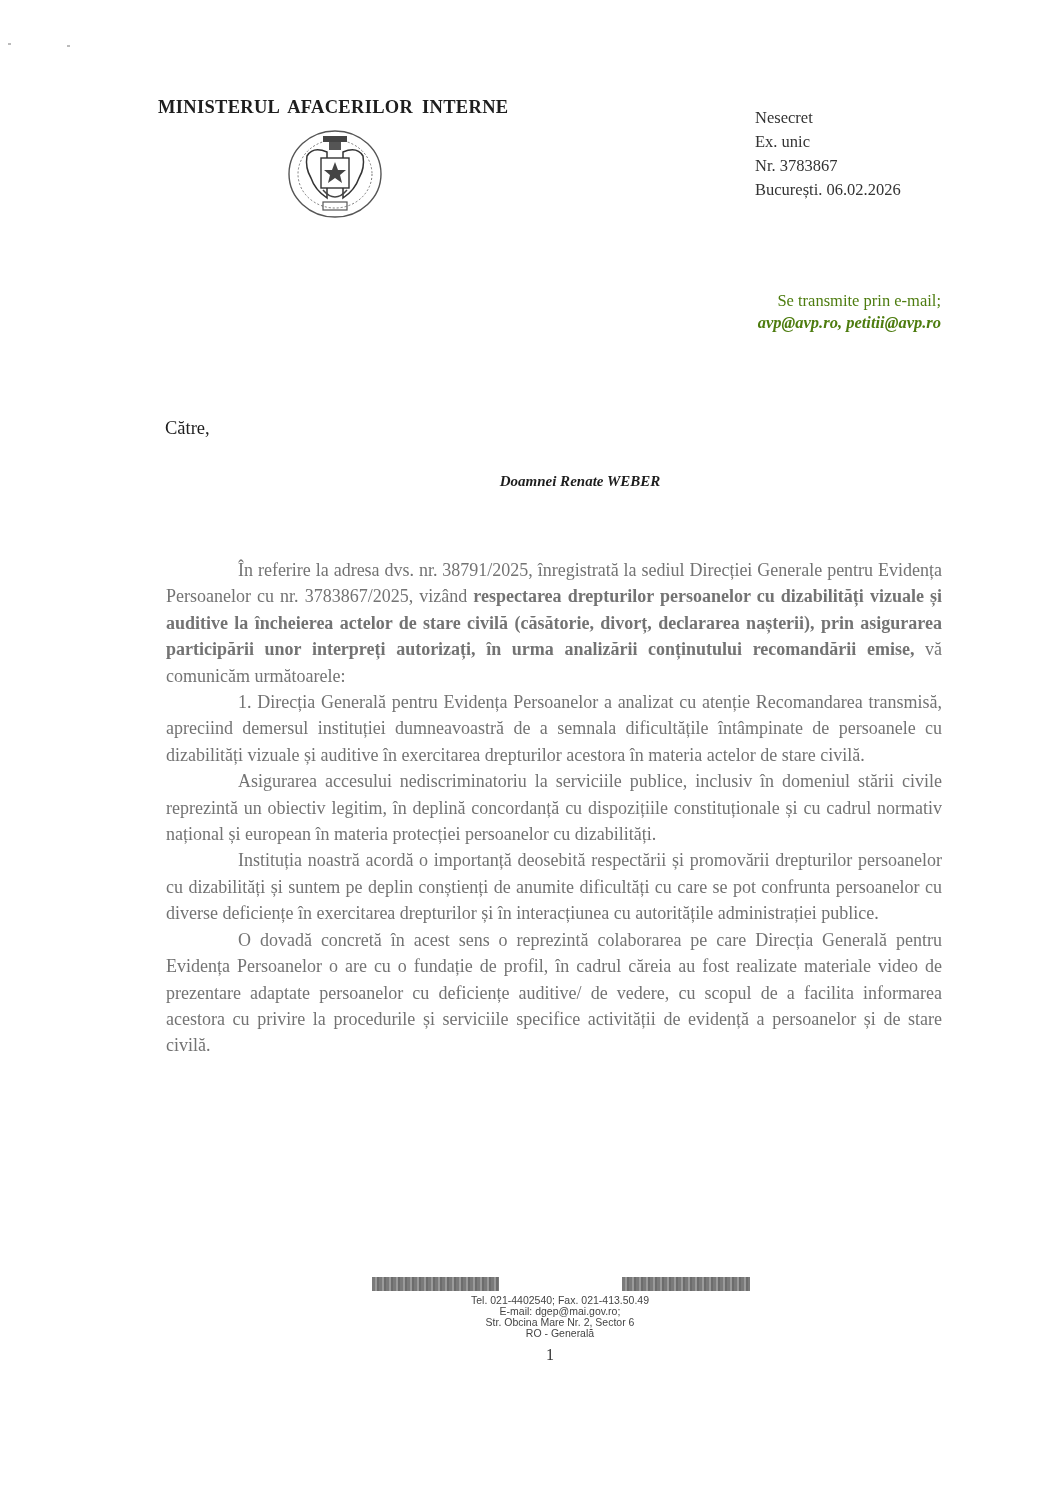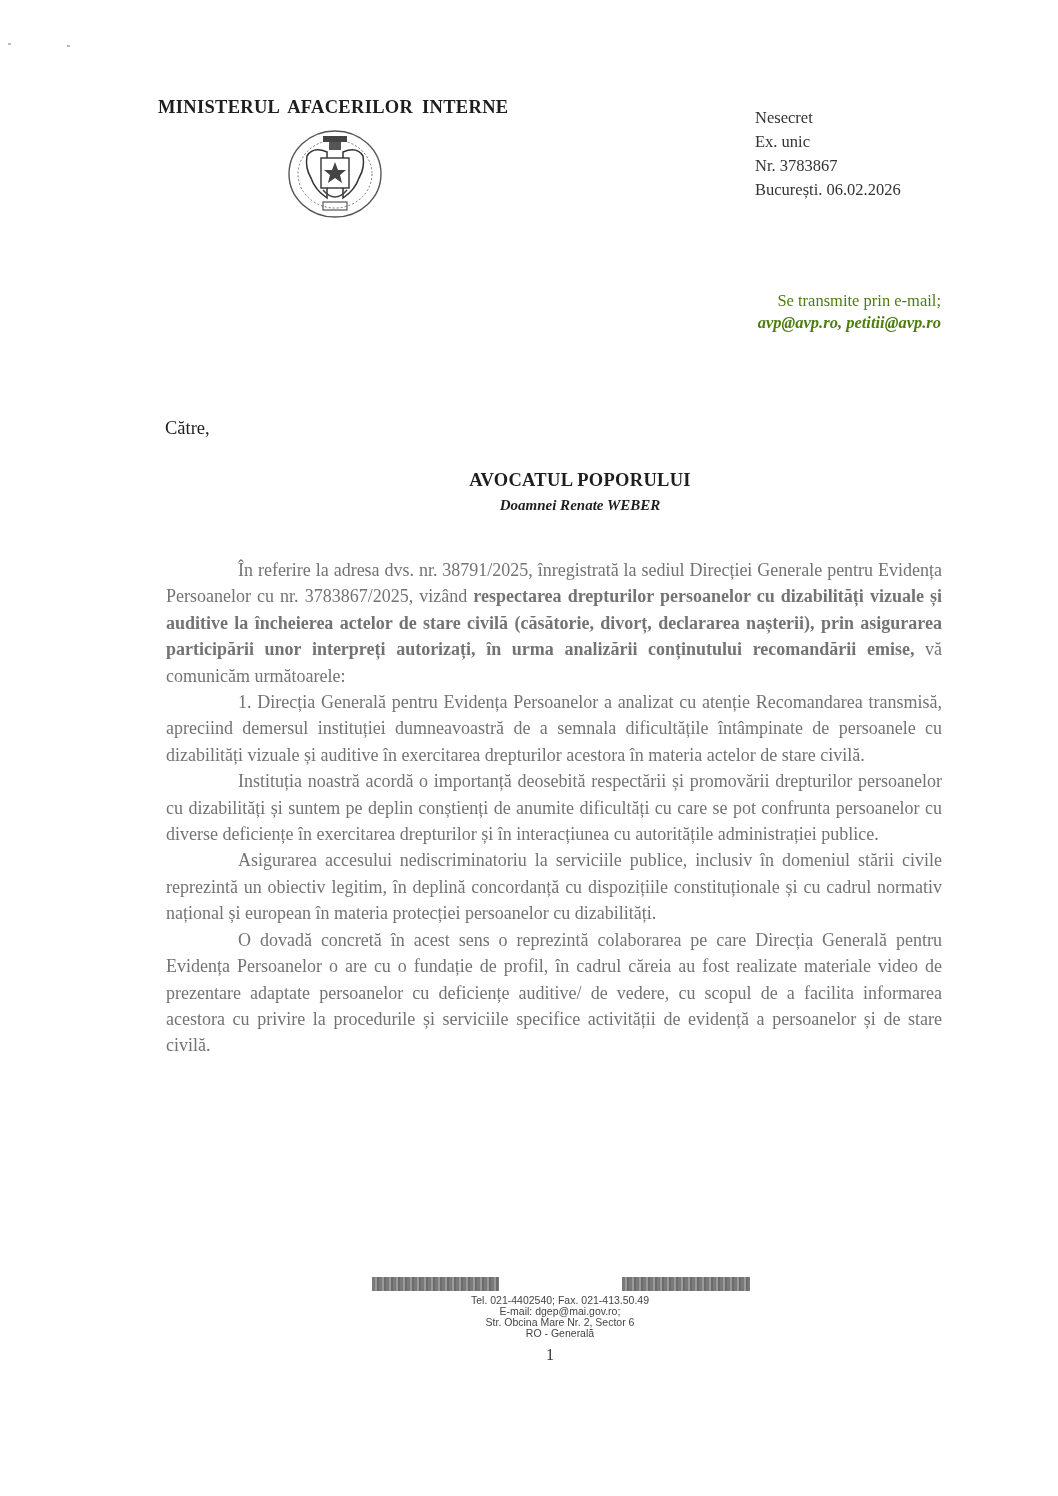--- a/index.html
+++ b/index.html
@@ -74,29 +74,28 @@
 </div>
 
 <div class="abs transmit">
   <div>Se transmite prin e-mail;</div>
   <div class="emails">avp@avp.ro, petitii@avp.ro</div>
 </div>
 
 <div class="abs to">Către,</div>
 
 <div class="abs addressee">
-  <div class="inst">AVOCATUL POPORULUI</div>
   <div class="person">Doamnei Renate WEBER</div>
 </div>
 
 <div class="abs body-text">
   <p><span>În referire la adresa dvs. nr. 38791/2025, înregistrată la sediul Direcției Generale pentru Evidența Persoanelor cu nr. 3783867/2025, vizând </span><b>respectarea drepturilor persoanelor cu dizabilități vizuale și auditive la încheierea actelor de stare civilă (căsătorie, divorț, declararea nașterii), prin asigurarea participării unor interpreți autorizați, în urma analizării conținutului recomandării emise,</b><span> vă comunicăm următoarele:</span></p>
   <p>1. Direcția Generală pentru Evidența Persoanelor a analizat cu atenție Recomandarea transmisă, apreciind demersul instituției dumneavoastră de a semnala dificultățile întâmpinate de persoanele cu dizabilități vizuale și auditive în exercitarea drepturilor acestora în materia actelor de stare civilă.</p>
+  <p>Asigurarea accesului nediscriminatoriu la serviciile publice, inclusiv în domeniul stării civile reprezintă un obiectiv legitim, în deplină concordanță cu dispozițiile constituționale și cu cadrul normativ național și european în materia protecției persoanelor cu dizabilități.</p>
   <p>Instituția noastră acordă o importanță deosebită respectării și promovării drepturilor persoanelor cu dizabilități și suntem pe deplin conștienți de anumite dificultăți cu care se pot confrunta persoanelor cu diverse deficiențe în exercitarea drepturilor și în interacțiunea cu autoritățile administrației publice.</p>
-  <p>Asigurarea accesului nediscriminatoriu la serviciile publice, inclusiv în domeniul stării civile reprezintă un obiectiv legitim, în deplină concordanță cu dispozițiile constituționale și cu cadrul normativ național și european în materia protecției persoanelor cu dizabilități.</p>
   <p>O dovadă concretă în acest sens o reprezintă colaborarea pe care Direcția Generală pentru Evidența Persoanelor o are cu o fundație de profil, în cadrul căreia au fost realizate materiale video de prezentare adaptate persoanelor cu deficiențe auditive/ de vedere, cu scopul de a facilita informarea acestora cu privire la procedurile și serviciile specifice activității de evidență a persoanelor și de stare civilă.</p>
 </div>
 
 <div class="abs footer">
   <div class="bar left"></div>
   <div class="bar right"></div>
   <div class="footer-lines">
     <div>Tel. 021-4402540; Fax. 021-413.50.49</div>
     <div>E-mail: dgep@mai.gov.ro;</div>
     <div>Str. Obcina Mare Nr. 2, Sector 6</div>

